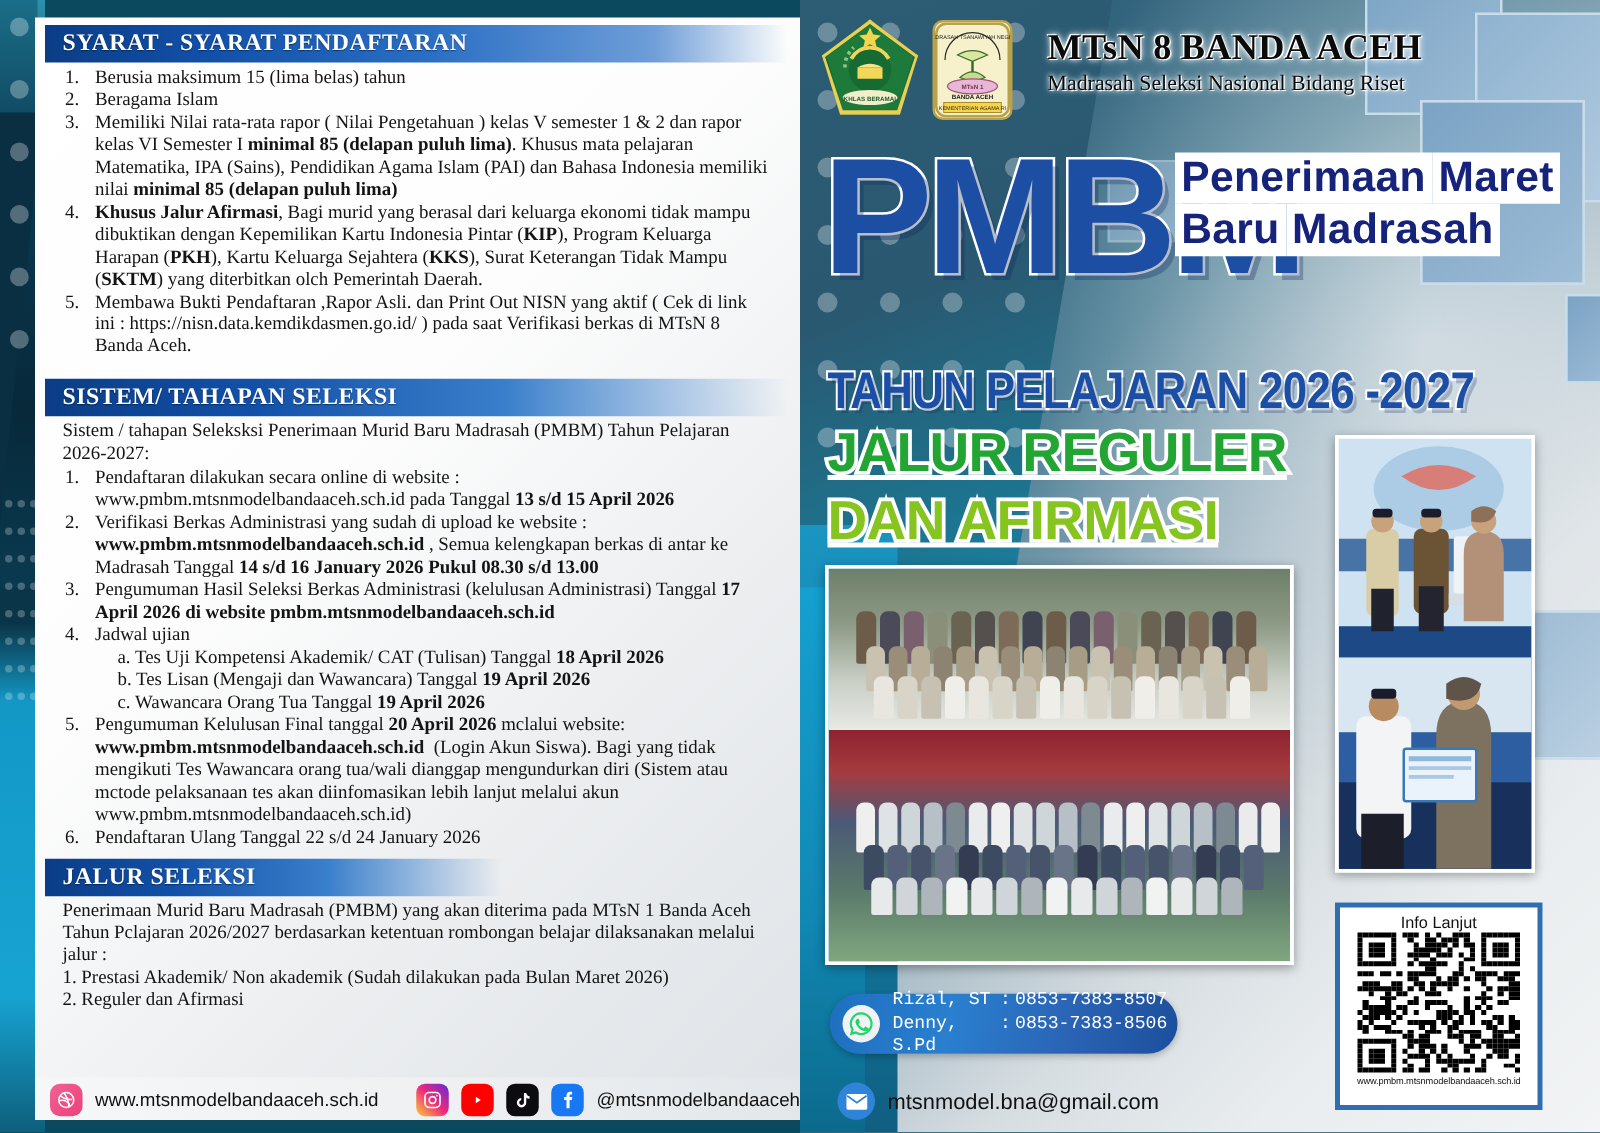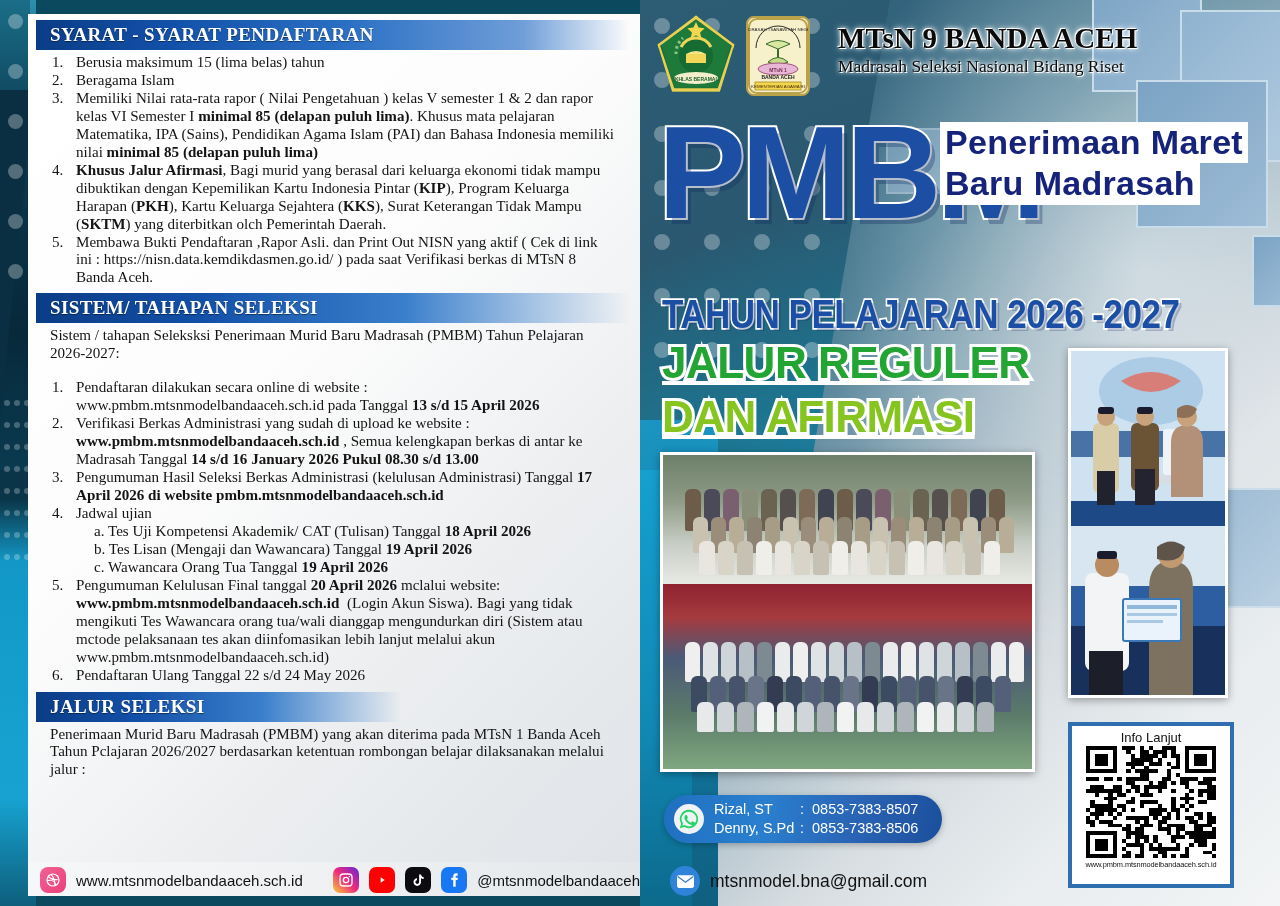--- a/index.html
+++ b/index.html
@@ -200,21 +200,21 @@
     border-radius:24px;
     background:linear-gradient(100deg,#1f6fbf 0%,#2a7fcf 35%,#2a63b4 70%,#1b4f9c 100%);
     display:flex; align-items:center; padding-left:10px; gap:10px;
     box-shadow:0 2px 6px rgba(0,0,0,.25);
   }
   .wa-ico {
     width:30px; height:30px; border-radius:50%;
     background:#f0f3f5; display:flex; align-items:center; justify-content:center;
     flex:0 0 auto;
   }
-  .wa-rows { font-family:Liberation Sans, sans-serif; color:#ffffff; font-size:14.5px; line-height:1.28; }
+  .wa-rows { font-family:Liberation Mono, monospace; color:#ffffff; font-size:14.5px; line-height:1.28; }
   .wa-rows .r { display:flex; }
   .wa-rows .nm { width:86px; }
   .wa-rows .sep { width:12px; }
 
   .mail-row {
     position:absolute; left:670px; top:866px; display:flex; align-items:center; gap:10px;
   }
   .mail-ico {
     width:30px; height:30px; border-radius:50%; background:#2f83d8;
     display:flex; align-items:center; justify-content:center; color:#fff; font-size:15px;
@@ -284,43 +284,47 @@
         <div class="content-pad body-text">
           <ol class="num" id="list-syarat">
               <li><span class="n">1.</span><span>Berusia maksimum 15 (lima belas) tahun</span></li>
               <li><span class="n">2.</span><span>Beragama Islam</span></li>
               <li><span class="n">3.</span><span>Memiliki Nilai rata-rata rapor ( Nilai Pengetahuan ) kelas V semester 1 &amp; 2 dan rapor kelas VI Semester I <b>minimal 85 (delapan puluh lima)</b>. Khusus mata pelajaran Matematika, IPA (Sains), Pendidikan Agama Islam (PAI) dan Bahasa Indonesia memiliki nilai <b>minimal 85 (delapan puluh lima)</b></span></li>
               <li><span class="n">4.</span><span><b>Khusus Jalur Afirmasi</b>, Bagi murid yang berasal dari keluarga ekonomi tidak mampu dibuktikan dengan Kepemilikan Kartu Indonesia Pintar (<b>KIP</b>), Program Keluarga Harapan (<b>PKH</b>), Kartu Keluarga Sejahtera (<b>KKS</b>), Surat Keterangan Tidak Mampu (<b>SKTM</b>) yang diterbitkan olch Pemerintah Daerah.</span></li>
               <li><span class="n">5.</span><span>Membawa Bukti Pendaftaran ,Rapor Asli. dan Print Out NISN yang aktif ( Cek di link ini : https://nisn.data.kemdikdasmen.go.id/ ) pada saat Verifikasi berkas di MTsN 8 Banda Aceh.</span></li>
             </ol>
         </div>
 
-        <div class="sec-head narrow" style="margin-top:6px;">
+        <div class="sec-head narrow" style="margin-top:16px;">
           <span>SISTEM/ TAHAPAN SELEKSI</span>
         </div>
         <div class="content-pad body-text">
-          <div style="margin-bottom:16px;">Sistem / tahapan Seleksksi Penerimaan Murid Baru Madrasah (PMBM) Tahun Pelajaran 2026-2027:</div>
+          <div style="margin-bottom:1px;">Sistem / tahapan Seleksksi Penerimaan Murid Baru Madrasah (PMBM) Tahun Pelajaran 2026-2027:</div>
           <ol class="num" id="list-sistem">
               <li><span class="n">1.</span><span>Pendaftaran dilakukan secara online di website : www.pmbm.mtsnmodelbandaaceh.sch.id pada Tanggal <b>13 s/d 15 April 2026</b></span></li>
               <li><span class="n">2.</span><span>Verifikasi Berkas Administrasi yang sudah di upload ke website : <b>www.pmbm.mtsnmodelbandaaceh.sch.id</b> , Semua kelengkapan berkas di antar ke Madrasah Tanggal <b>14 s/d 16 January 2026 Pukul 08.30 s/d 13.00</b></span></li>
               <li><span class="n">3.</span><span>Pengumuman Hasil Seleksi Berkas Administrasi (kelulusan Administrasi) Tanggal <b>17 April 2026 di website pmbm.mtsnmodelbandaaceh.sch.id</b></span></li>
               <li><span class="n">4.</span><span>Jadwal ujian</span></li>
               <li style="padding-left: 44px;"><span>a. Tes Uji Kompetensi Akademik/ CAT (Tulisan) Tanggal <b>18 April 2026</b></span></li>
               <li style="padding-left: 44px;"><span>b. Tes Lisan (Mengaji dan Wawancara) Tanggal <b>19 April 2026</b></span></li>
               <li style="padding-left: 44px;"><span>c. Wawancara Orang Tua Tanggal <b>19 April 2026</b></span></li>
               <li><span class="n">5.</span><span>Pengumuman Kelulusan Final tanggal <b>20 April 2026</b> mclalui website: <b>www.pmbm.mtsnmodelbandaaceh.sch.id</b>&nbsp; (Login Akun Siswa). Bagi yang tidak mengikuti Tes Wawancara orang tua/wali dianggap mengundurkan diri (Sistem atau mctode pelaksanaan tes akan diinfomasikan lebih lanjut melalui akun www.pmbm.mtsnmodelbandaaceh.sch.id)</span></li>
-              <li><span class="n">6.</span><span>Pendaftaran Ulang Tanggal 22 s/d 24 May 2026</span></li>
+              <li><span class="n">6.</span><span>Pendaftaran Ulang Tanggal 22 s/d 24 January 2026</span></li>
             </ol>
         </div>
 
         <div class="sec-head narrow" style="margin-top:7px;width:365px;">
           <span>JALUR SELEKSI</span>
         </div>
         <div class="content-pad body-text">
           <div>Penerimaan Murid Baru Madrasah (PMBM) yang akan diterima pada MTsN 1 Banda Aceh Tahun Pclajaran 2026/2027 berdasarkan ketentuan rombongan belajar dilaksanakan melalui jalur :</div>
+          <ol class="num" id="list-jalur">
+              <li style="padding-left: 0px;"><span>1. Prestasi Akademik/ Non akademik (Sudah dilakukan pada Bulan Maret 2026)</span></li>
+              <li style="padding-left: 0px;"><span>2. Reguler dan Afirmasi</span></li>
+            </ol>
         </div>
 
       </div>
     </div>
 
     <div class="left-bottom-strip"></div>
 
     <div class="left-footer">
       <div class="soc soc-web">
         <svg width="16" height="16" viewBox="0 0 24 24" fill="none" stroke="#fff" stroke-width="1.8">
@@ -428,21 +432,21 @@
           <ellipse cx="30" cy="51" rx="20" ry="6" fill="#e8b7d6" stroke="#a3547f" stroke-width="1"></ellipse>
           <text x="30" y="53.5" font-size="5" text-anchor="middle" fill="#7a2e57" font-family="Liberation Sans, sans-serif" font-weight="bold">MTsN 1</text>
           <text x="30" y="61" font-size="5" text-anchor="middle" fill="#222" font-family="Liberation Sans, sans-serif" font-weight="bold">BANDA ACEH</text>
           <rect x="7" y="64" width="46" height="8" fill="#f2d64e" stroke="#a98b2a" stroke-width=".8"></rect>
           <text x="30" y="70" font-size="4.4" text-anchor="middle" fill="#4a2a08" font-family="Liberation Sans, sans-serif">KEMENTERIAN AGAMA RI</text>
         </svg>
       </div>
     </div>
 
     <div class="school-title">
-      <div class="t1">MTsN 9 BANDA ACEH</div>
+      <div class="t1">MTsN 8 BANDA ACEH</div>
       <div class="t2">Madrasah Seleksi Nasional Bidang Riset</div>
     </div>
 
     <div class="pmbm">PMBM</div>
 
     <div class="pmbm-sub" id="pmbm-words"><div>Penerimaan</div><div>Maret</div><div>Baru</div><div>Madrasah</div></div>
 
     <div class="tahun">TAHUN PELAJARAN 2026 -2027</div>
 
     <div class="jalur1">

